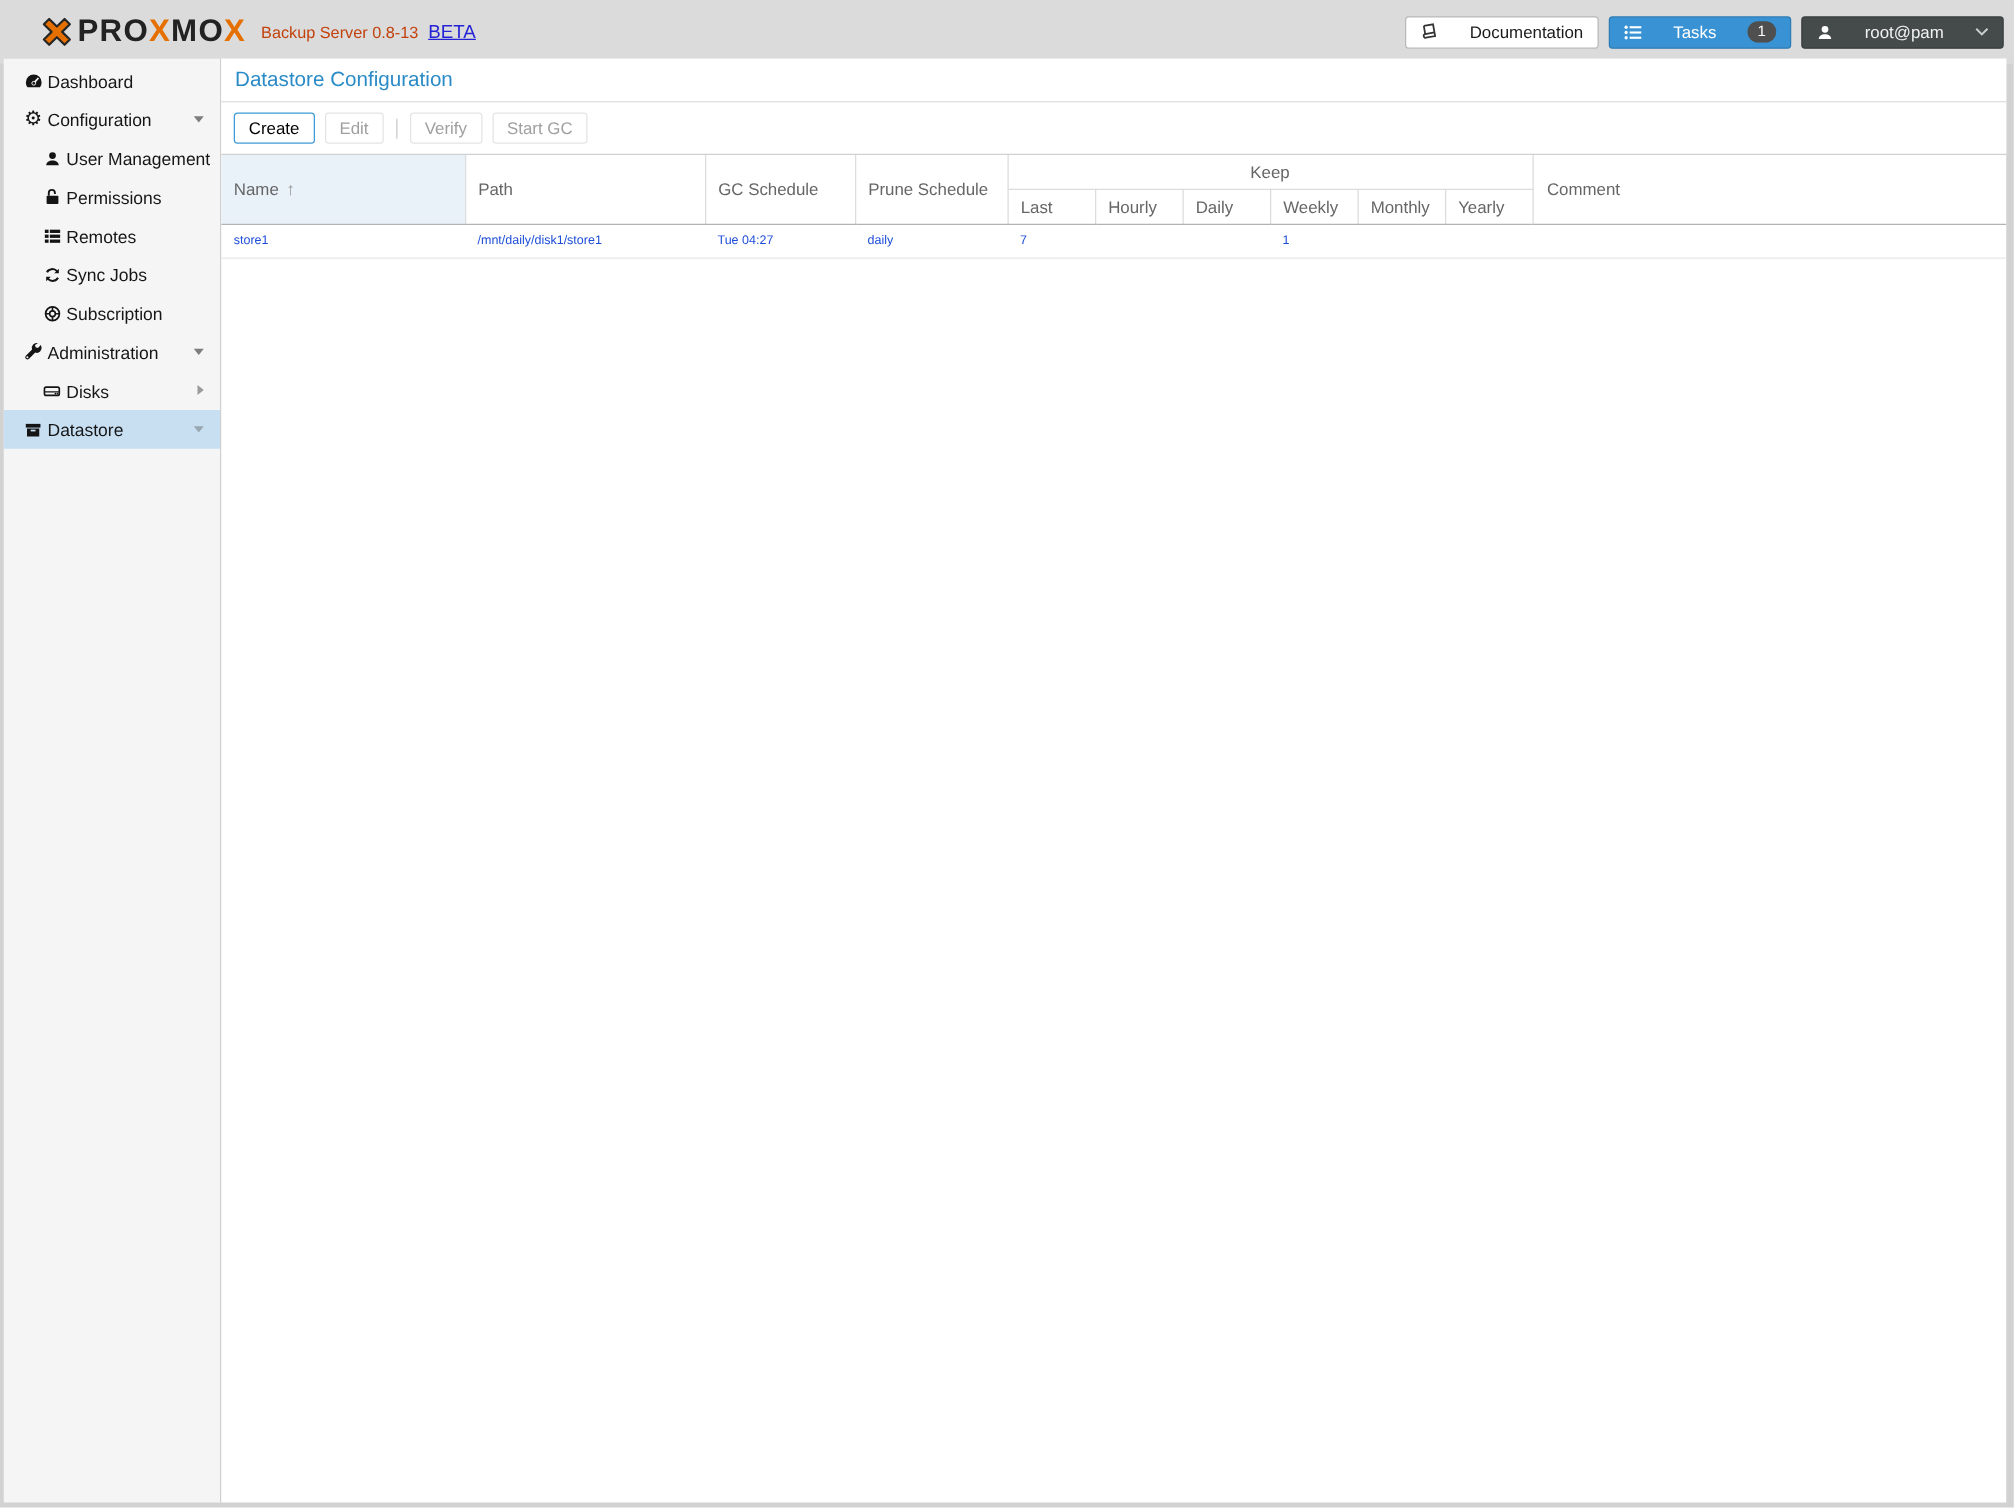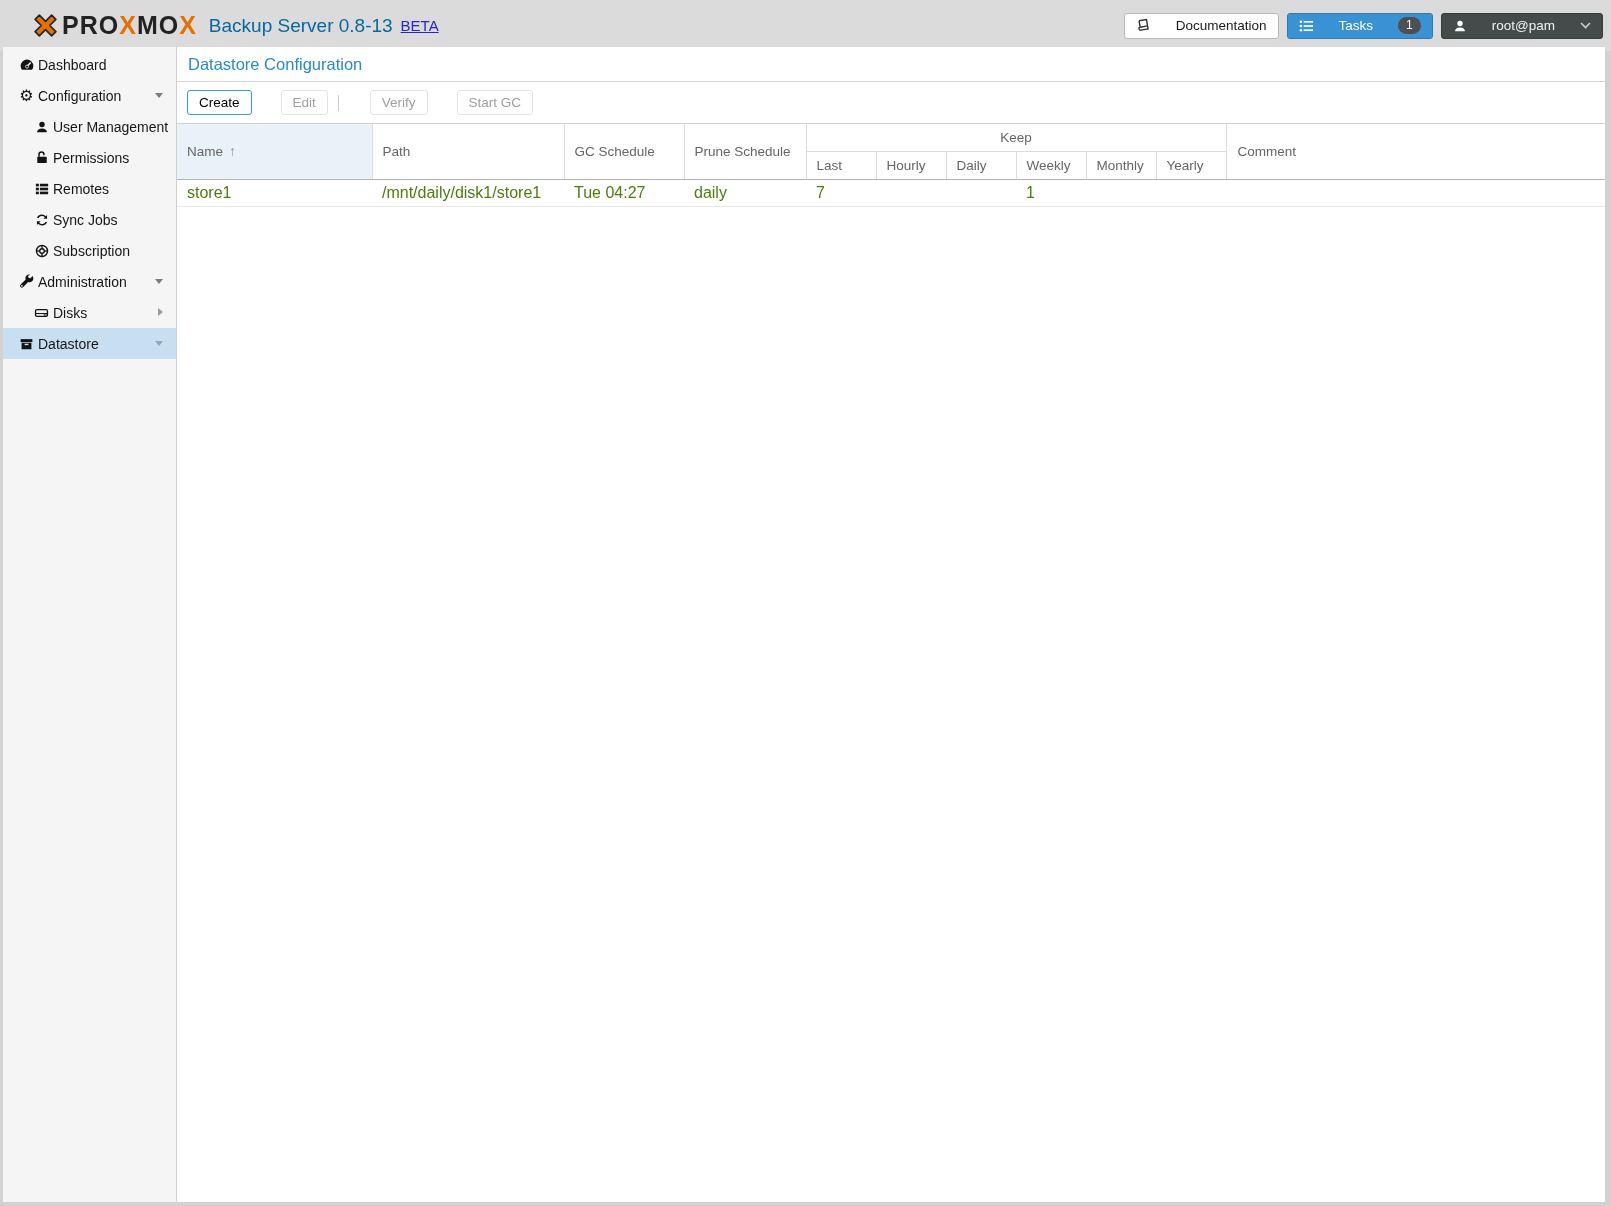--- a/index.html
+++ b/index.html
@@ -18,21 +18,21 @@
     display:flex; align-items:center;
     padding:0 8px 0 33px;
   }
   .brand { display:flex; align-items:center; }
   .brand-mark { display:block; margin-right:4px; }
   .brand-word {
     font-weight:bold; font-size:25px; letter-spacing:1px;
     color:#222222; line-height:1;
   }
   .brand-word .ox { color:#E57000; }
-  .topbar-title { margin-left:12px; font-size:19px; color:#0369a1; }
+  .topbar-title { margin-left:12px; font-size:13px; color:#c2410c; }
   .beta-link { margin-left:8px; font-size:15px; color:#2424d6; text-decoration:underline; cursor:pointer; }
   .topbar-spacer { flex:1; }
   .tb-btn {
     display:inline-flex; align-items:center; gap:25px;
     height:26px; padding:0 11px; margin-left:8px;
     border-radius:3px; font-size:13.5px; cursor:pointer;
     border:1px solid #b9b9b9; background:#ffffff; color:#1a1a1a;
   }
   .tb-btn.blue { background:#3892d4; border-color:#2e7cb5; color:#ffffff; }
   .tb-btn.dark { background:#454b4b; border-color:#373d3d; color:#f2f2f2; }
@@ -65,39 +65,39 @@
   .panel-title {
     padding:8px 11px 7px 11px; font-size:16.5px; color:#2b8bc7;
     border-bottom:1px solid #d6d6d6; background:#fff;
   }
   .toolbar { display:flex; align-items:center; gap:8px; padding:8px 10px; background:#fff; }
   .btn {
     font-size:13.5px; padding:4px 11px; border-radius:3px;
     background:#fff; border:1px solid #3d9ad8; color:#000; cursor:pointer;
     font-family:"Liberation Sans", sans-serif;
   }
-  .btn.disabled { border-color:#e4e4e4; color:#a0a0a0; cursor:default;margin-left:21px; }
+  .btn.disabled { border-color:#e4e4e4; color:#a0a0a0; cursor:default; }
   .tb-sep { width:1px; height:16px; background:#c9c9c9; margin:0 2px; }
 
   
   .grid { flex:1; border-top:1px solid #d0d0d0; overflow:hidden; }
   table { width:100%; border-collapse:collapse; table-layout:fixed; }
   th {
     font-weight:normal; font-size:13.5px; color:#666666; text-align:left;
     padding:0 10px; background:#fff; cursor:pointer;
     border-right:1px solid #dcdcdc; border-bottom:1px solid #b3b3b3;
     height:27px; white-space:nowrap; overflow:hidden;
   }
   th.last { border-right:none;padding-left:11px; }
   th.group { text-align:center; border-bottom:1px solid #dcdcdc; }
   th.sorted { background:#e9f1f9; }
   .sort-arrow { color:#949494; font-size:14px; margin-left:6px; }
   tr.subhead th { height:28px; }
   td {
-    font-size:16px; color:#4d7c0f; padding:0 10px; height:27px;
+    font-size:10px; color:#1d4ed8; padding:0 10px; height:27px;
     border-bottom:1px solid #e8e8e8; white-space:nowrap; overflow:hidden;
   }
   svg { display:block; }
 </style>
 </head>
 <body>
 
 <div class="topbar">
   <div class="brand">
     <span class="brand-mark">

